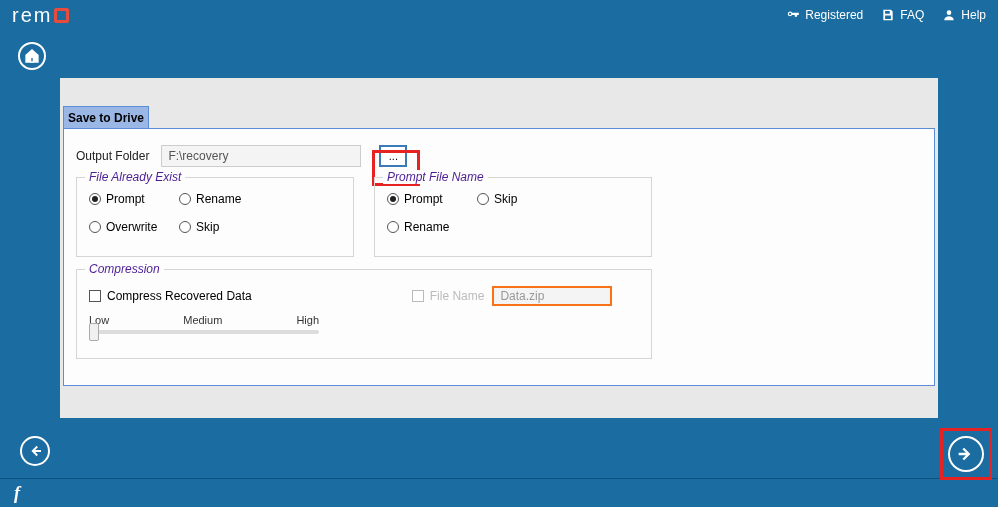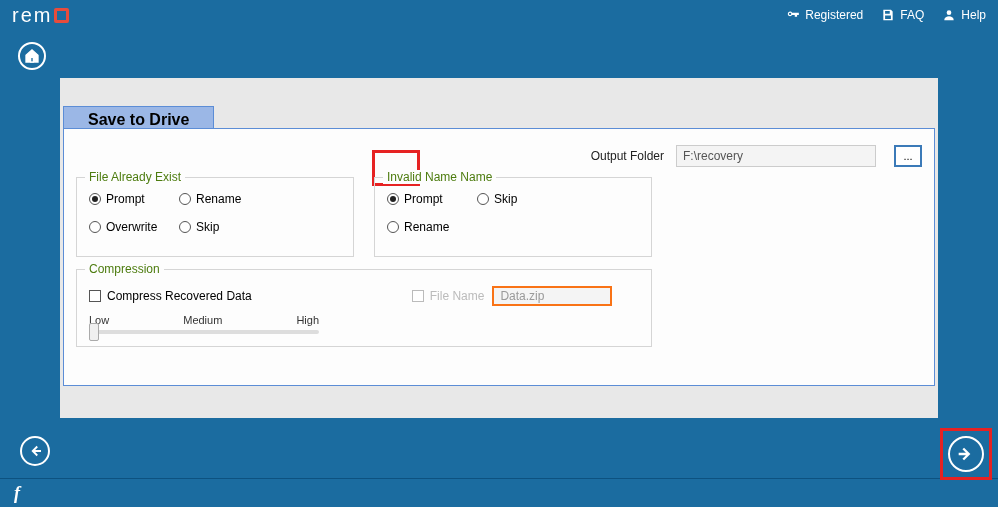--- a/index.html
+++ b/index.html
@@ -7,38 +7,38 @@
 .header { background: #1b6ca0; height: 30px; display: flex; align-items: center; padding: 0 12px; color: #fff; }
 .logo { font-family: Arial, sans-serif; font-size: 20px; font-weight: normal; letter-spacing: 2px; display: flex; align-items: center; }
 .logo-square { display: inline-block; width: 15px; height: 15px; border: 3px solid #e74c3c; margin-left: 2px; border-radius: 2px; }
 .header-spacer { flex: 1; }
 .header-item { display: flex; align-items: center; margin-left: 18px; color: #fff; font-size: 12px; cursor: pointer; }
 .header-item svg, .header-item .icon { margin-right: 5px; }
 .main-area { background: #1b6ca0; height: 448px; position: relative; padding: 8px 0 0 0; }
 .home-btn { position: absolute; left: 18px; top: 12px; width: 28px; height: 28px; border: 2px solid #fff; border-radius: 50%; display: flex; align-items: center; justify-content: center; cursor: pointer; }
 .panel { background: #e8e8e8; margin: 40px 60px 0 60px; height: 340px; position: relative; }
 .tab-row { position: absolute; top: 28px; left: 3px; display: flex; }
-.tab { background: #9bb7e6; border: 1px solid #5c8dd6; padding: 4px 24px; font-size: 16px; font-weight: bold; color: #000; cursor: pointer; }
+.tab { background: #9bb7e6; border: 1px solid #5c8dd6; padding: 4px 4px; font-size: 12px; font-weight: bold; color: #000; cursor: pointer; }
 .content { background: #fdfdfd; border: 1px solid #5c8dd6; position: absolute; top: 50px; left: 3px; right: 3px; height: 258px; padding: 16px 12px; }
-.row { display: flex; align-items: center; margin-bottom: 10px; justify-content: flex-end; }
+.row { display: flex; align-items: center; margin-bottom: 10px; }
 .label { font-size: 12px; color: #222; margin-right: 12px; }
 .text-input { border: 1px solid #ccc; background: #f4f4f4; padding: 3px 6px; font-size: 12px; width: 200px; height: 22px; color: #555; }
 .browse-btn { width: 28px; height: 22px; border: 2px solid #3b7ab8; background: #fff; margin-left: 18px; font-size: 11px; display: flex; align-items: center; justify-content: center; cursor: pointer; position: relative; }
 .highlight-box { border: 3px solid #e62222; position: absolute; }
 .browse-highlight { left: 296px; top: 5px; width: 48px; height: 36px; }
 .fieldset { border: 1px solid #d5d5d5; padding: 8px 12px 12px 12px; position: relative; }
-.fieldset-title { position: absolute; top: -8px; left: 8px; background: #fdfdfd; padding: 0 4px; font-size: 12px; color: #4d7c0f; }
+.fieldset-title { position: absolute; top: -8px; left: 8px; background: #fdfdfd; padding: 0 4px; font-size: 12px; color: #4c1d95; font-style: italic; }
 .groups-row { display: flex; gap: 20px; margin-top: 10px; }
 .fieldset.file-exist { width: 278px; height: 80px; }
 .fieldset.invalid-name { width: 278px; height: 80px; }
 .radio-grid { display: grid; grid-template-columns: 90px 90px; row-gap: 14px; margin-top: 6px; }
 .radio-item { display: flex; align-items: center; cursor: pointer; }
 .radio-circle { width: 12px; height: 12px; border: 1px solid #555; border-radius: 50%; margin-right: 5px; display: flex; align-items: center; justify-content: center; background: #fff; }
 .radio-dot { width: 6px; height: 6px; background: #222; border-radius: 50%; }
-.fieldset.compression { width: 576px; height: 78px; margin-top: 12px; }
+.fieldset.compression { width: 576px; height: 90px; margin-top: 12px; }
 .comp-row { display: flex; align-items: center; margin-top: 8px; }
 .checkbox { width: 12px; height: 12px; border: 1px solid #555; margin-right: 6px; background: #fff; cursor: pointer; }
 .checkbox.disabled { border-color: #bbb; }
 .filename-box { display: flex; align-items: center; margin-left: 160px; color: #bbb; }
 .filename-input { border: 2px solid #f97316; background: #f4f4f4; padding: 2px 6px; width: 120px; height: 20px; margin-left: 8px; color: #999; font-size: 12px; }
 .slider-labels { display: flex; justify-content: space-between; width: 230px; margin-top: 8px; font-size: 11px; color: #333; }
 .slider-track { width: 230px; height: 4px; background: #ddd; border-radius: 2px; margin-top: 4px; position: relative; }
 .slider-thumb { width: 10px; height: 18px; background: #f0f0f0; border: 1px solid #aaa; position: absolute; top: -7px; left: 0; border-radius: 2px; }
 .nav-back { position: absolute; left: 20px; bottom: 12px; width: 30px; height: 30px; border: 2px solid #fff; border-radius: 50%; display: flex; align-items: center; justify-content: center; cursor: pointer; }
 .nav-forward { position: absolute; right: 14px; bottom: 6px; width: 36px; height: 36px; border: 2px solid #fff; border-radius: 50%; display: flex; align-items: center; justify-content: center; cursor: pointer; }
@@ -119,21 +119,21 @@
               <span>Overwrite</span>
             </div>
             <div class="radio-item">
               <span class="radio-circle"></span>
               <span>Skip</span>
             </div>
           </div>
         </div>
 
         <div class="fieldset invalid-name">
-          <div class="fieldset-title">Invalid Name Name</div>
+          <div class="fieldset-title">Prompt File Name</div>
           <div class="radio-grid">
             <div class="radio-item">
               <span class="radio-circle">
                   <span class="radio-dot"></span>
                 </span>
               <span>Prompt</span>
             </div>
             <div class="radio-item">
               <span class="radio-circle"></span>
               <span>Skip</span>

